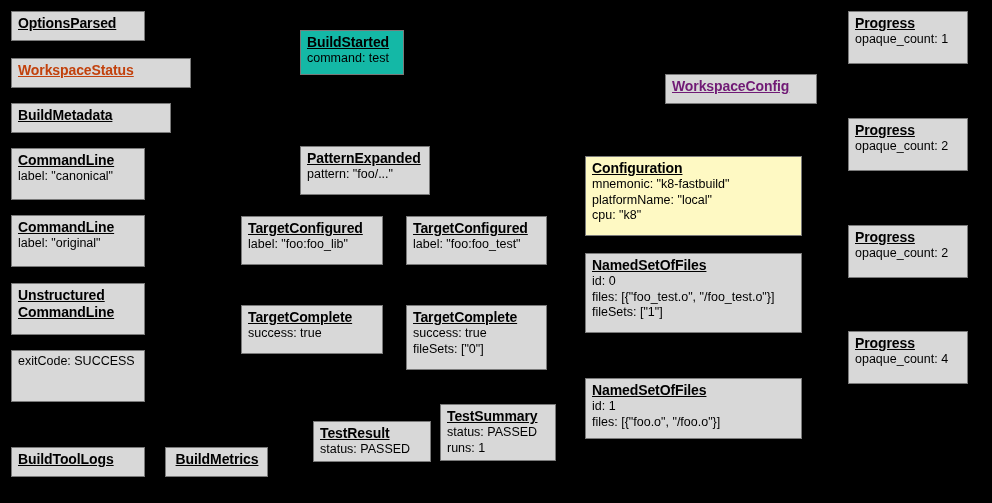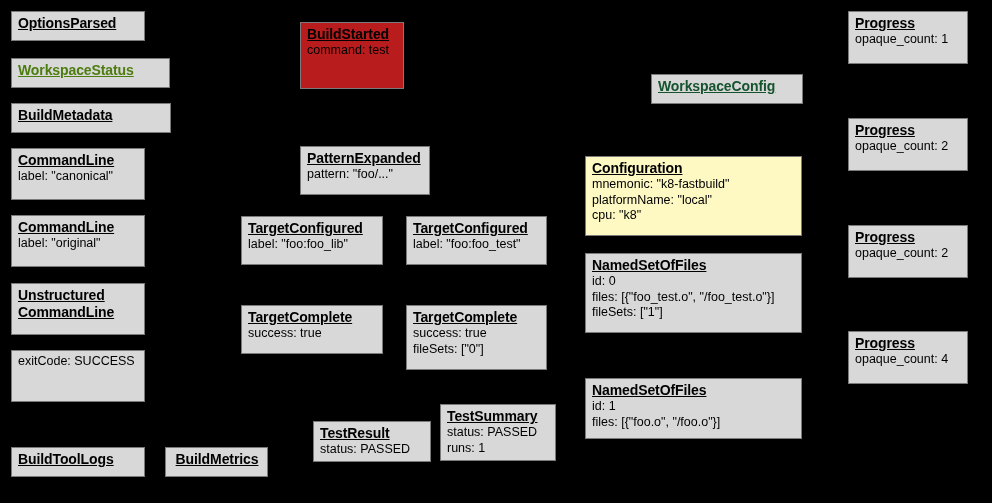--- a/index.html
+++ b/index.html
@@ -48,21 +48,21 @@
     white-space: pre;
   }
 </style>
 </head>
 <body>
 
 <div id="canvas" style="width: 992px; height: 503px; background: rgb(0, 0, 0);">
     <div class="node" style="left: 11px; top: 11px; width: 134px; height: 30px; background: rgb(216, 216, 216); border-color: rgb(122, 122, 122); color: rgb(0, 0, 0);">
       <div class="node-title">OptionsParsed</div>
     </div>
-    <div class="node" style="left: 11px; top: 58px; width: 159px; height: 30px; background: rgb(216, 216, 216); border-color: rgb(122, 122, 122); color: #4d7c0f;">
+    <div class="node" style="left: 11px; top: 58px; width: 180px; height: 30px; background: rgb(216, 216, 216); border-color: rgb(122, 122, 122); color: #c2410c;">
       <div class="node-title">WorkspaceStatus</div>
     </div>
     <div class="node" style="left: 11px; top: 103px; width: 160px; height: 30px; background: rgb(216, 216, 216); border-color: rgb(122, 122, 122); color: rgb(0, 0, 0);">
       <div class="node-title">BuildMetadata</div>
     </div>
     <div class="node" style="left: 11px; top: 148px; width: 134px; height: 52px; background: rgb(216, 216, 216); border-color: rgb(122, 122, 122); color: rgb(0, 0, 0);">
       <div class="node-title">CommandLine</div>
       <div class="node-props">
         <div class="node-prop">label: "canonical"</div>
       </div>
@@ -80,21 +80,21 @@
       <div class="node-props">
         <div class="node-prop">exitCode: SUCCESS</div>
       </div>
     </div>
     <div class="node" style="left: 11px; top: 447px; width: 134px; height: 30px; background: rgb(216, 216, 216); border-color: rgb(122, 122, 122); color: rgb(0, 0, 0);">
       <div class="node-title">BuildToolLogs</div>
     </div>
     <div class="node" style="left: 165px; top: 447px; width: 103px; height: 30px; background: rgb(216, 216, 216); border-color: rgb(122, 122, 122); color: rgb(0, 0, 0); text-align: center;">
       <div class="node-title">BuildMetrics</div>
     </div>
-    <div class="node" style="left: 300px; top: 22px; width: 104px; height: 67px; background: #b91c1c; border-color: rgb(122, 122, 122); color: rgb(0, 0, 0);">
+    <div class="node" style="left: 300px; top: 30px; width: 104px; height: 45px; background: #14b8a6; border-color: rgb(122, 122, 122); color: rgb(0, 0, 0);">
       <div class="node-title">BuildStarted</div>
       <div class="node-props">
         <div class="node-prop">command: test</div>
       </div>
     </div>
     <div class="node" style="left: 300px; top: 113px; width: 130px; height: 49px; background: rgb(216, 216, 216); border-color: rgb(122, 122, 122); color: rgb(0, 0, 0); margin-top: 33px;">
       <div class="node-title">PatternExpanded</div>
       <div class="node-props">
         <div class="node-prop">pattern: "foo/..."</div>
       </div>
@@ -130,21 +130,21 @@
         <div class="node-prop">status: PASSED</div>
       </div>
     </div>
     <div class="node" style="left: 440px; top: 404px; width: 116px; height: 57px; background: rgb(216, 216, 216); border-color: rgb(122, 122, 122); color: rgb(0, 0, 0);">
       <div class="node-title">TestSummary</div>
       <div class="node-props">
         <div class="node-prop">status: PASSED</div>
         <div class="node-prop">runs: 1</div>
       </div>
     </div>
-    <div class="node" style="left: 651px; top: 74px; width: 152px; height: 30px; background: rgb(216, 216, 216); border-color: rgb(122, 122, 122); color: #14532d;">
+    <div class="node" style="left: 665px; top: 74px; width: 152px; height: 30px; background: rgb(216, 216, 216); border-color: rgb(122, 122, 122); color: #701a75;">
       <div class="node-title">WorkspaceConfig</div>
     </div>
     <div class="node" style="left: 585px; top: 156px; width: 217px; height: 80px; background: #fef9c3; border-color: rgb(122, 122, 122); color: rgb(0, 0, 0);">
       <div class="node-title">Configuration</div>
       <div class="node-props">
         <div class="node-prop">mnemonic: "k8-fastbuild"</div>
         <div class="node-prop">platformName: "local"</div>
         <div class="node-prop">cpu: "k8"</div>
       </div>
     </div>

